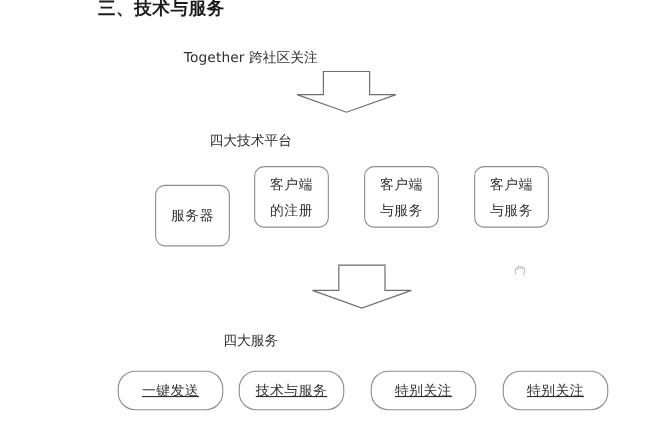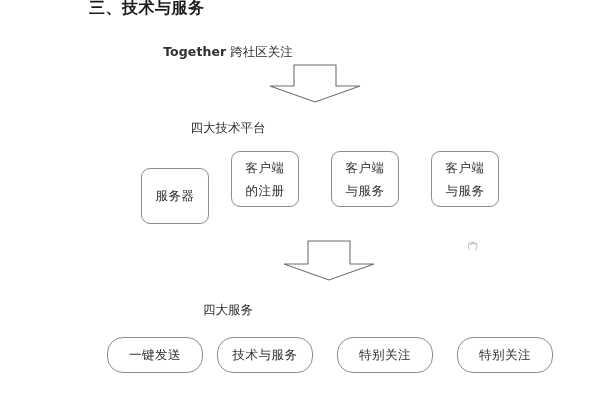--- a/index.html
+++ b/index.html
@@ -40,21 +40,21 @@
 
   
   .caption {
     position: absolute;
     font-size: 12.5px;
     color: #2f2f2f;
     white-space: nowrap;
     text-align: center;
   }
   .caption .latin {
-    font-weight: bold;
+    font-weight: normal;
     letter-spacing: 0.1px;
   }
 
   #caption-company {
     left: 0;
     top: 44px;
     width: 600px;
     transform: translateX(-85px);
   }
   #caption-platforms {
@@ -111,20 +111,21 @@
   .row-platform .node-box.n0 { left: 128px; margin-top: 17px; }
   .row-platform .node-box.n1 { left: 218px; }
   .row-platform .node-box.n2 { left: 318px; }
   .row-platform .node-box.n3 { left: 418px; }
 
   .row-service .node-box {
     width: 96px;
     height: 36px;
     top: 337px;
     border-radius: 16px;
+    text-decoration: underline;
   }
   .row-service .node-box.n0 { left: 94px; }
   .row-service .node-box.n1 { left: 204px; }
   .row-service .node-box.n2 { left: 324px; }
   .row-service .node-box.n3 { left: 444px; }
 
   
   #cursor-artifact {
     position: absolute;
     left: 452px;

